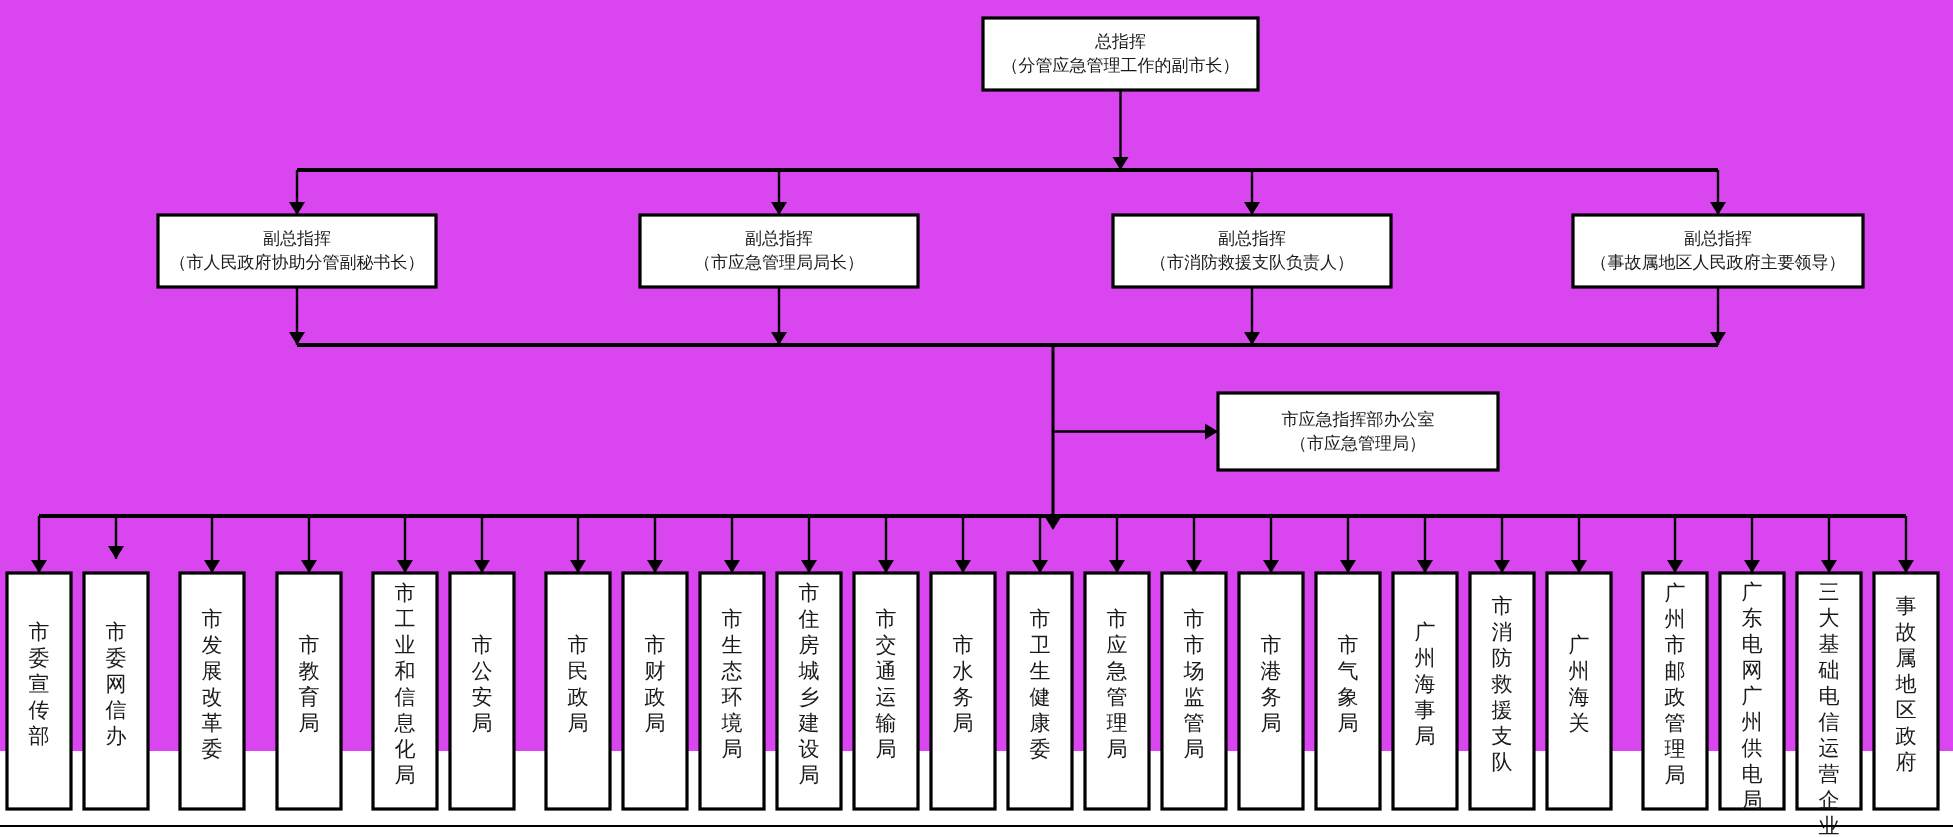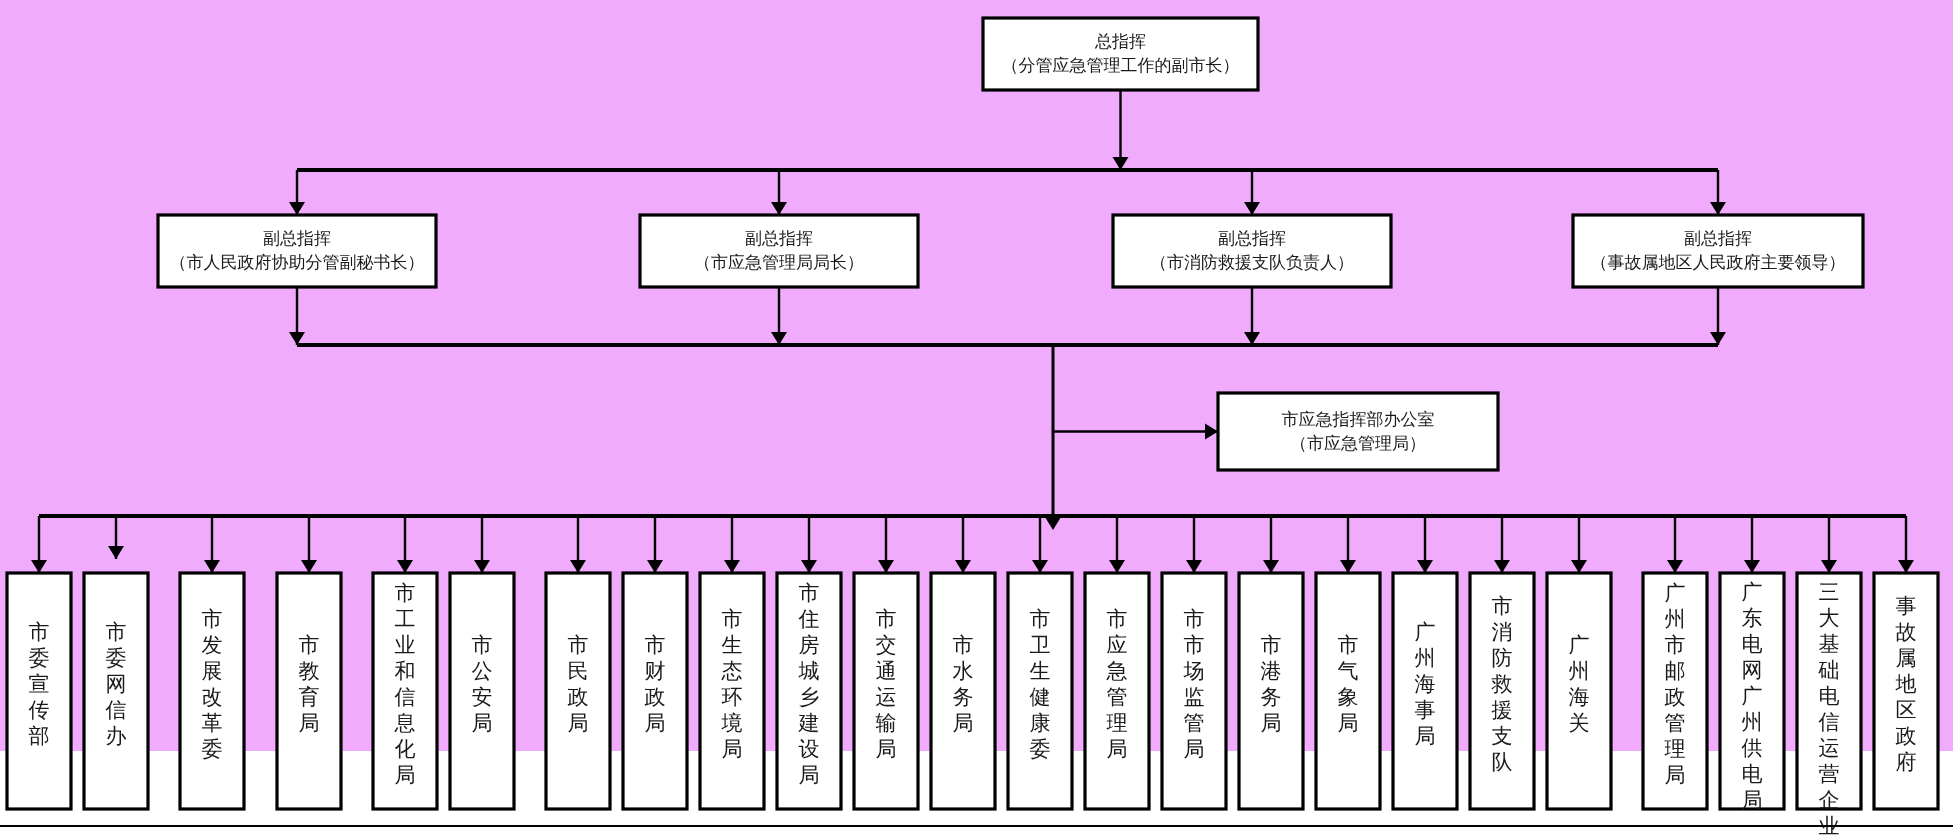--- a/index.html
+++ b/index.html
@@ -11,21 +11,21 @@
   body {
     font-family: "DejaVu Sans", "Liberation Sans", sans-serif;
     width: 1953px;
     height: 837px;
     overflow: hidden;
   }
   #chart-root {
     position: relative;
     width: 1953px;
     height: 751px;
-    background: #f0abfc;
+    background: #d946ef;
   }
   svg.diagram {
     position: absolute;
     left: 0;
     top: 0;
     width: 1953px;
     height: 837px;
     display: block;
   }
   .node-box {

